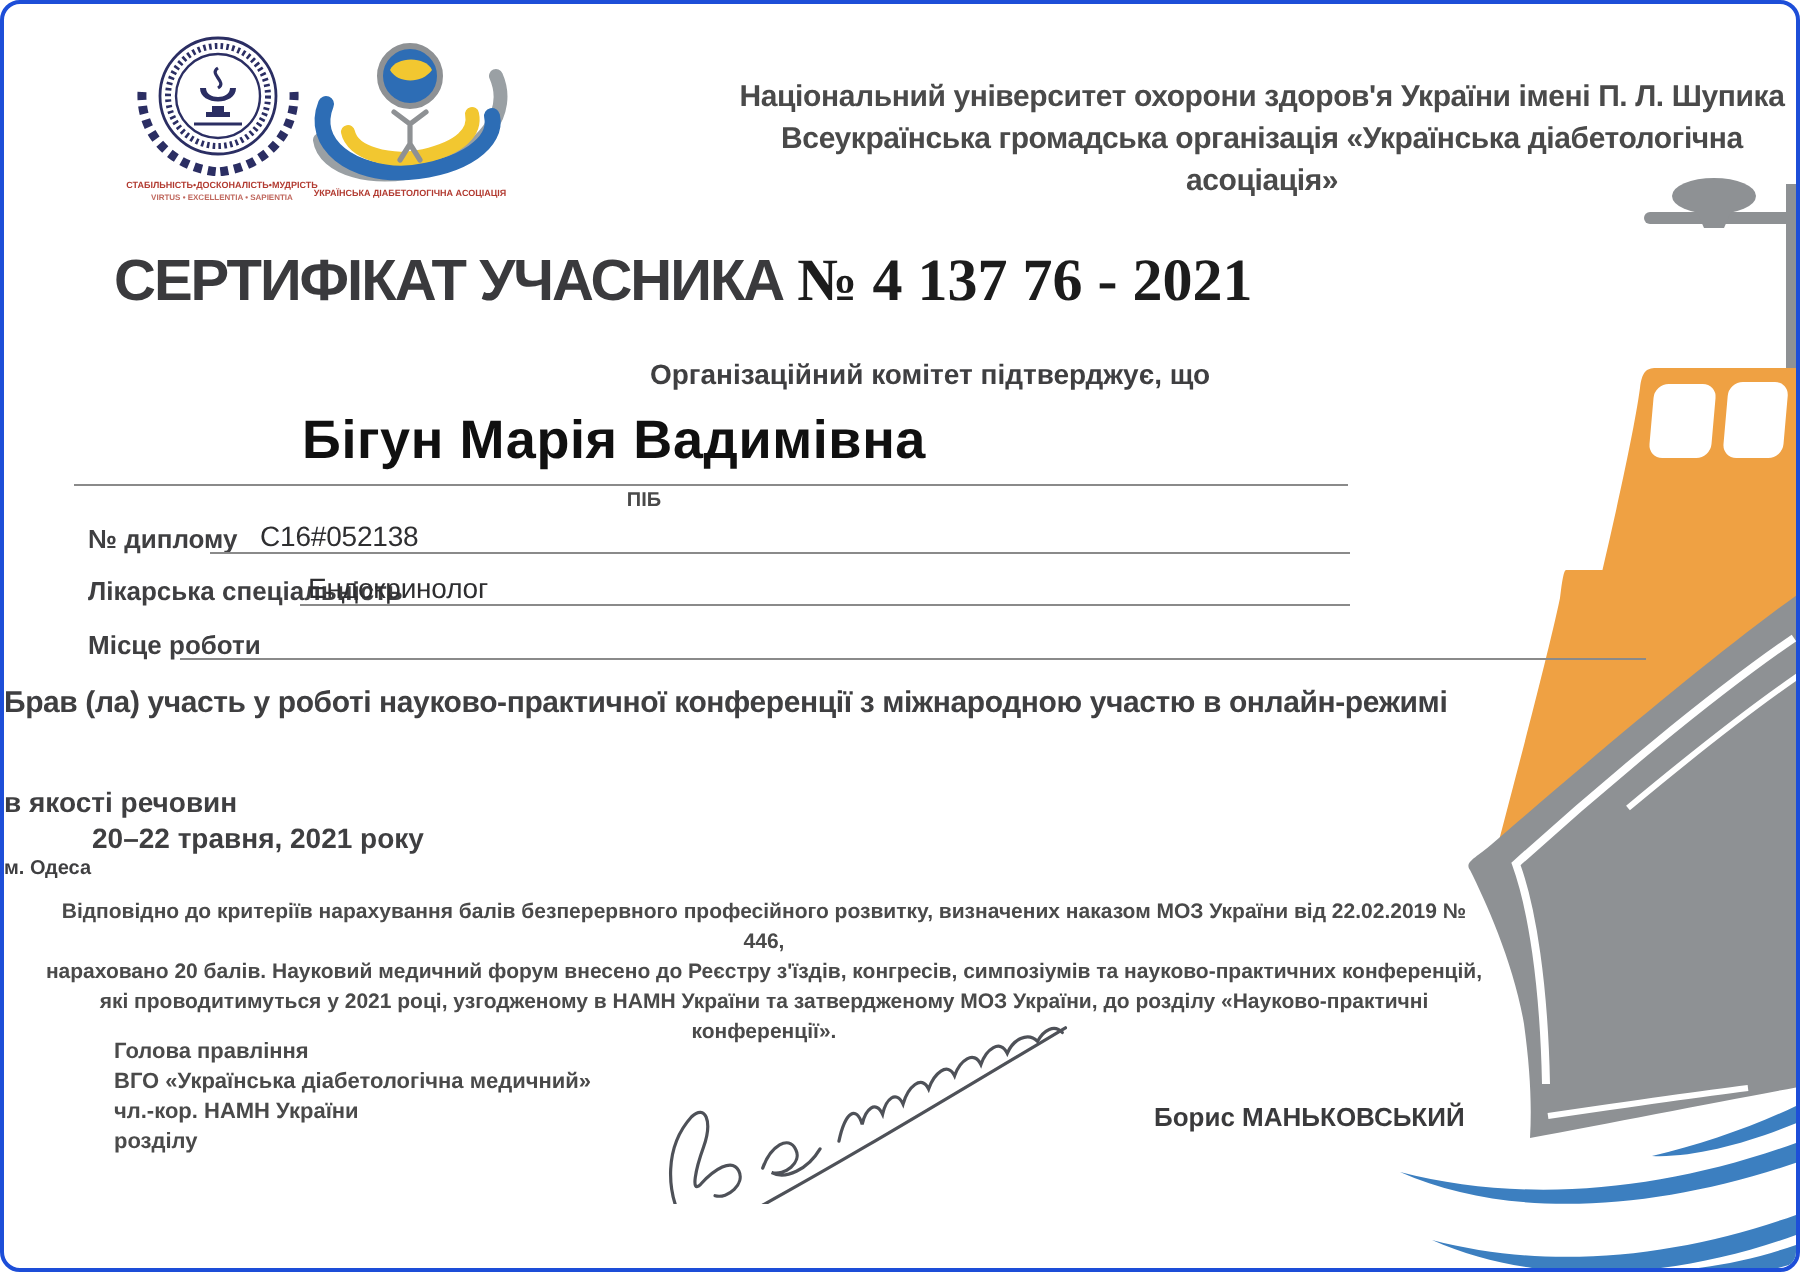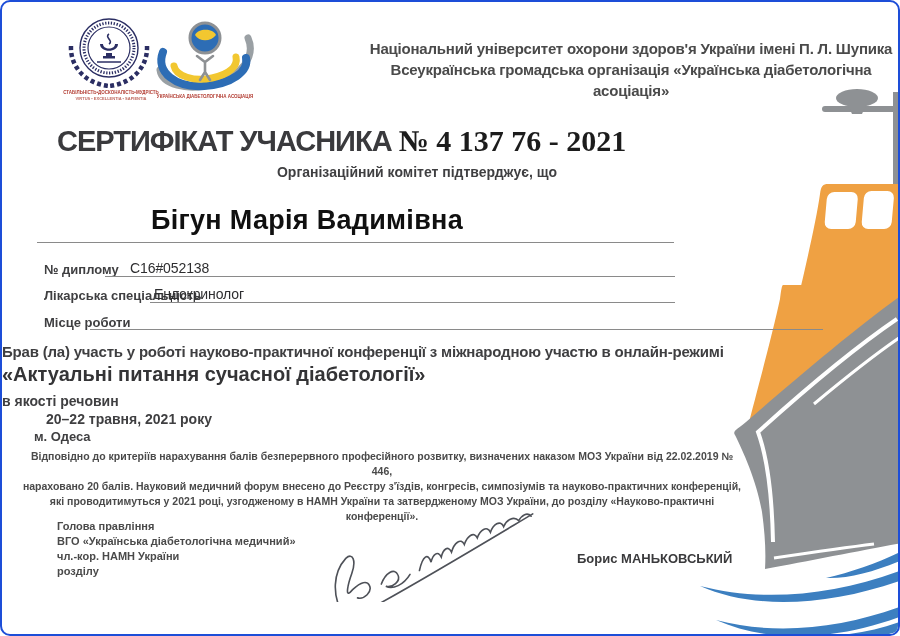--- a/index.html
+++ b/index.html
@@ -9,32 +9,32 @@
   .abs{position:absolute;}
   .bg{position:absolute;left:0;top:0;z-index:0;}
   .fg{z-index:1;}
   
   .org{left:360px;top:36px;width:538px;text-align:center;font-size:15px;font-weight:bold;
        line-height:21px;color:#4a4a4a;letter-spacing:-0.2px;}
   
   .title{left:55px;top:122px;white-space:nowrap;}
   .title .t-sans{font-size:29px;font-weight:bold;letter-spacing:-1px;color:#3a3a3d;}
   .title .t-serif{font-family:"Liberation Serif",serif;font-size:30px;font-weight:bold;color:#1c1c1c;}
-  .confirm{left:0;top:162px;width:830px;text-align:center;font-size:14px;font-weight:600;color:#3f3f41;}
+  .confirm{left:0;top:177px;width:830px;text-align:center;font-size:14px;font-weight:600;color:#3f3f41;padding-left:48px;}
   .pname{left:0;top:203px;width:610px;text-align:center;font-size:27px;font-weight:bold;color:#101010;letter-spacing:0.3px;}
   .uline{height:1px;background:#8a8a8a;}
   .pib{left:0;top:243px;width:640px;text-align:center;font-size:10px;font-weight:600;color:#4a4a4a;}
   .flabel{font-size:13px;font-weight:600;color:#3f3f41;}
   .fvalue{font-size:14px;color:#2e2e30;letter-spacing:-0.1px;white-space:nowrap;}
   .centerblk{text-align:left;font-weight:600;color:#3f3f41;}
   .part{left:0;top:341px;width:815px;font-size:15px;letter-spacing:-0.2px;}
   .conf-title{left:0;top:361px;width:810px;font-size:20px;font-weight:bold;color:#343436;}
   .role{left:0;top:391px;width:810px;font-size:14px;}
   .dates{left:0;top:409px;width:810px;font-size:14px;margin-left:44px;}
-  .city{left:0;top:427px;width:810px;font-size:13px;padding-left:32px;}
+  .city{left:0;top:427px;width:810px;font-size:10px;}
   .notes{left:20px;top:447px;width:720px;text-align:center;font-size:10.5px;font-weight:bold;
          line-height:15px;color:#4a4a4a;}
   .holder{left:55px;top:517px;font-size:11px;font-weight:bold;line-height:15px;color:#4a4a4a;}
   .signer{left:575px;top:549px;font-size:13px;font-weight:bold;color:#3a3a3c;}
   .logo-cap{font-weight:bold;color:#b23b31;text-align:center;line-height:5px;}
   .cap1{left:53px;top:88px;width:112px;font-size:4.5px;}
   .cap2{left:53px;top:94px;width:112px;font-size:4px;color:#c0695f;}
   .cap3{left:146px;top:92px;width:114px;font-size:4.5px;}
 </style>
 </head>
@@ -101,34 +101,34 @@
   </div>
 
   <div class="abs fg title">
     <span class="t-sans">СЕРТИФІКАТ УЧАСНИКА </span><span class="t-serif">№ 4 137 76 - 2021</span>
   </div>
 
   <div class="abs fg confirm">Організаційний комітет підтверджує, що</div>
 
   <div class="abs fg pname">Бігун Марія Вадимівна</div>
   <div class="abs fg uline" style="left:35px;top:240px;width:637px;"></div>
+  <div class="abs fg pib">ПІБ</div>
 
   <div class="abs fg flabel" style="left:42px;top:260px;">№ диплому</div>
   <div class="abs fg fvalue" style="left:128px;top:258px;">С16#052138</div>
   <div class="abs fg uline" style="left:103px;top:274px;width:570px;"></div>
 
   <div class="abs fg flabel" style="left:42px;top:286px;">Лікарська спеціальність</div>
   <div class="abs fg fvalue" style="left:152px;top:284px;">Ендокринолог</div>
   <div class="abs fg uline" style="left:148px;top:300px;width:525px;"></div>
 
   <div class="abs fg flabel" style="left:42px;top:313px;">Місце роботи</div>
   <div class="abs fg uline" style="left:88px;top:327px;width:733px;"></div>
 
   <div class="abs fg centerblk part">Брав (ла) участь у роботі науково-практичної конференції з міжнародною участю в онлайн-режимі</div>
-  <div class="abs fg centerblk conf-title">«Актуальні питання сучасної діабетології»</div>
   <div class="abs fg centerblk role">в якості речовин</div>
   <div class="abs fg centerblk dates">20–22 травня, 2021 року</div>
   <div class="abs fg centerblk city">м. Одеса</div>
 
   <div class="abs fg notes">
     <div>Відповідно до критеріїв нарахування балів безперервного професійного розвитку, визначених наказом МОЗ України від 22.02.2019 № 446,</div>
     <div>нараховано 20 балів. Науковий медичний форум внесено до Реєстру з'їздів, конгресів, симпозіумів та науково-практичних конференцій,</div>
     <div>які проводитимуться у 2021 році, узгодженому в НАМН України та затвердженому МОЗ України, до розділу «Науково-практичні конференції».</div>
   </div>
 

